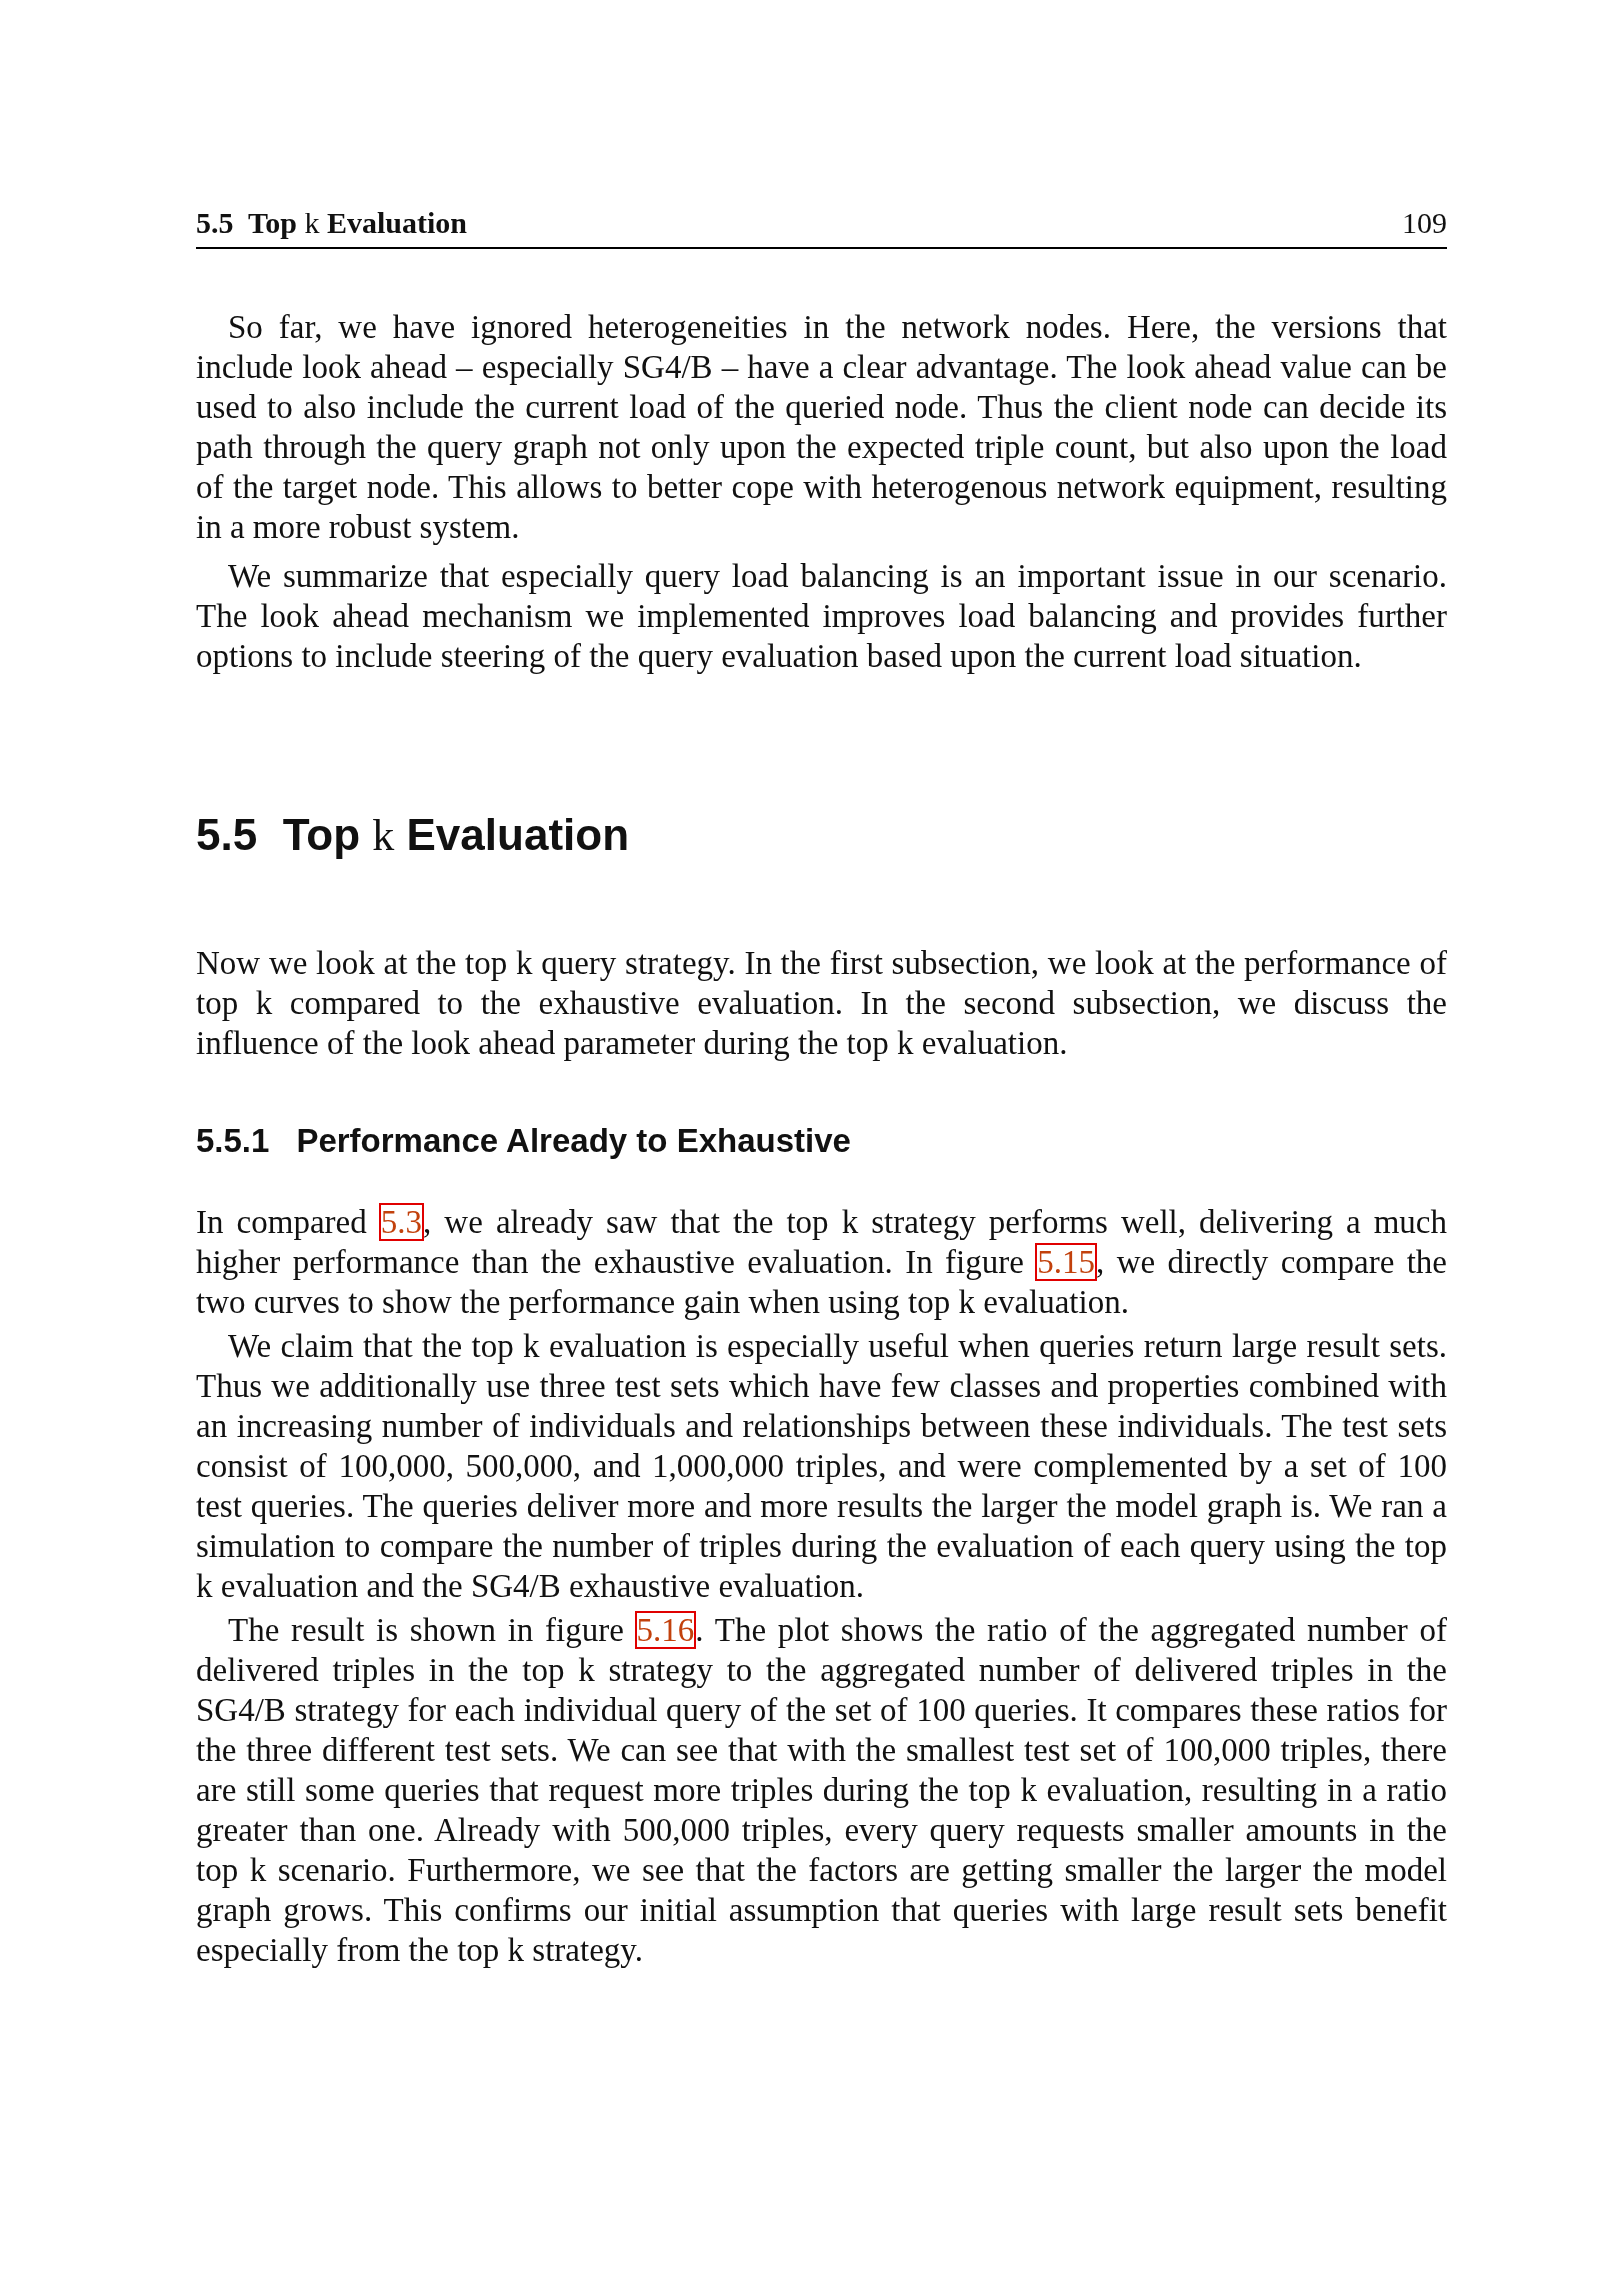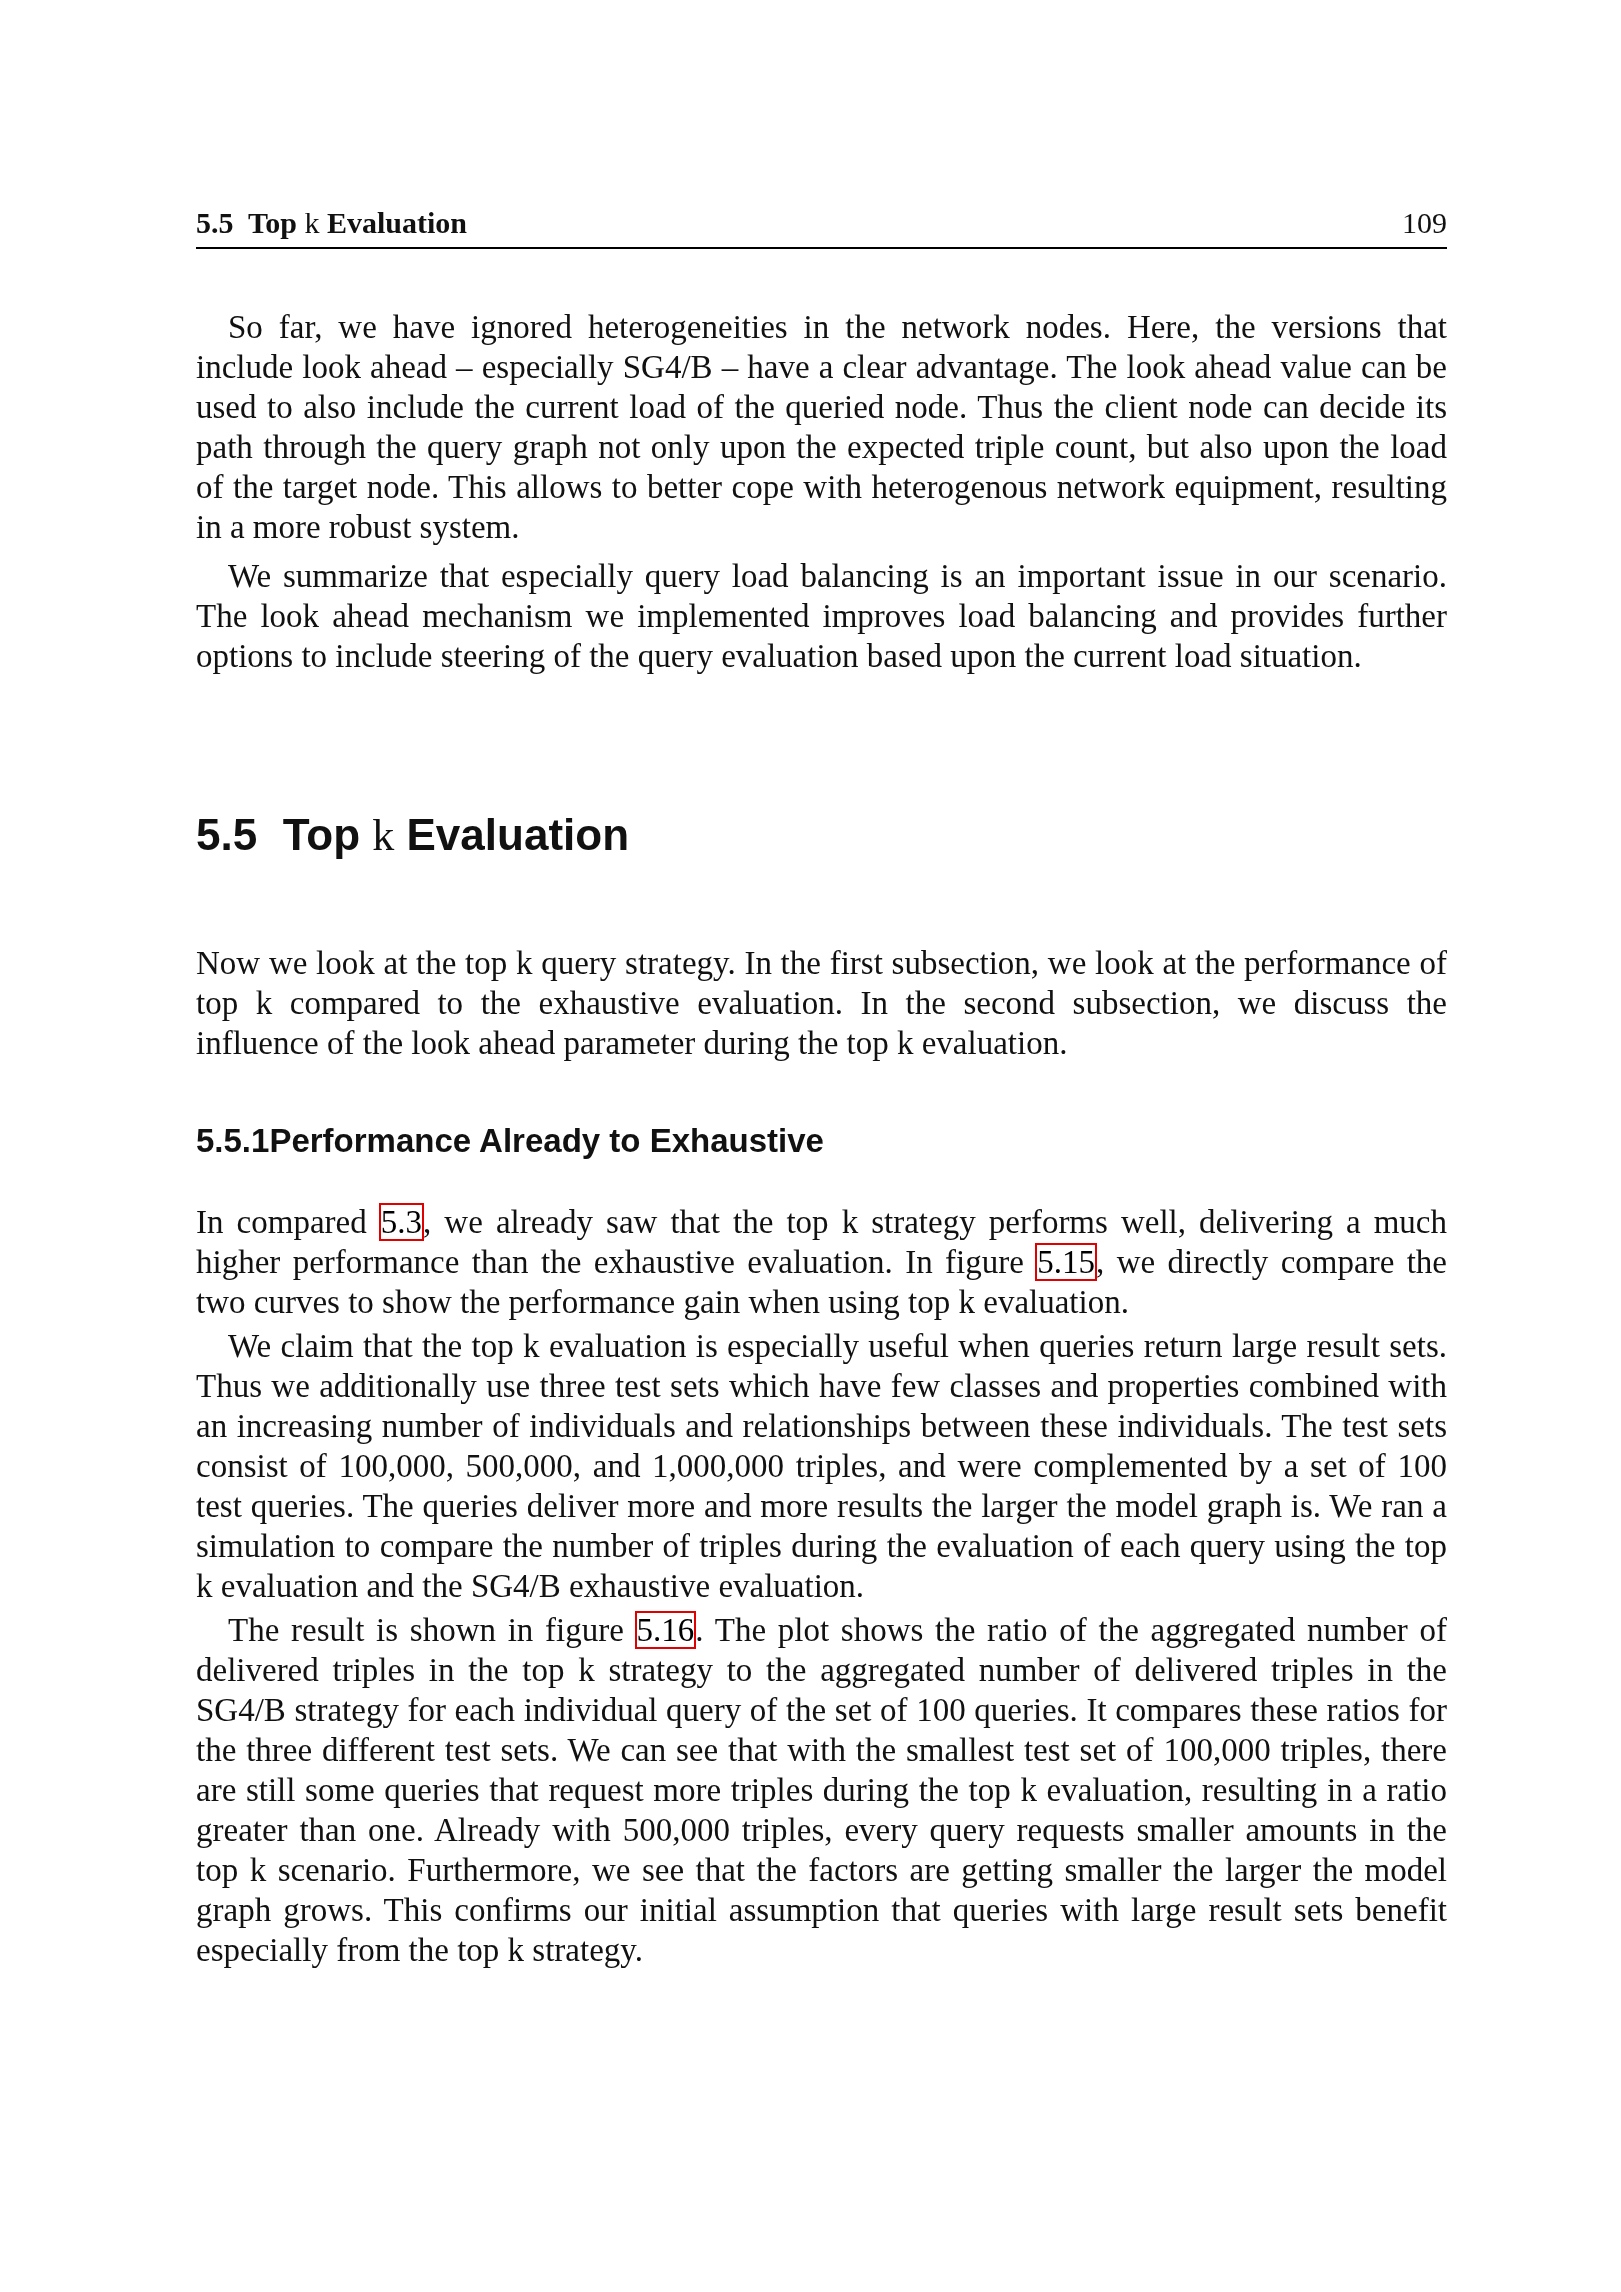--- a/index.html
+++ b/index.html
@@ -11,21 +11,21 @@
   .running-head .right { position:absolute; right:0; top:2px;text-align:center; }
   .kk { font-weight:normal; font-family:"Liberation Serif",serif; }
   .body-text { font-family:"Liberation Serif",serif; font-size:33px; line-height:40px; text-align:justify; }
   .para { margin:0; text-indent:32px; }
   .para.noindent { text-indent:0; }
   .block { position:absolute; left:0; width:1251px; }
   .h-section { position:absolute; left:0; font-family:"Liberation Sans",sans-serif; font-weight:bold; font-size:44px; }
   .h-section .kk, .h-sub .kk { font-family:"Liberation Serif",serif; font-weight:normal; }
   .h-sub { position:absolute; left:0; font-family:"Liberation Sans",sans-serif; font-weight:bold; font-size:33px; }
   .num { margin-right:25.5px; }
-  .ref { outline:2px solid #e00000; outline-offset:-1px; padding:0 1px; color:#000000; text-decoration:none; }
+  .ref { outline:2px solid #e00000; outline-offset:-1px; padding:0 1px; color:#c2410c; text-decoration:none; }
 </style>
 </head>
 <body>
 
 <div class="page">
 
   <div class="running-head">
     <span class="left"><span>5.5</span>&nbsp; <span>Top</span> <span class="kk">k</span> <span>Evaluation</span></span>
     <span class="right">109</span>
   </div>
@@ -37,21 +37,21 @@
 
   <div class="h-section" style="top:810px;">
     <span class="num">5.5</span><span>Top</span> <span class="kk">k</span> <span>Evaluation</span>
   </div>
 
   <div class="block body-text" style="top:907px;margin-top:36px;">
     <p class="para noindent">Now we look at the top k query strategy. In the first subsection, we look at the performance of top k compared to the exhaustive evaluation. In the second subsection, we discuss the influence of the look ahead parameter during the top k evaluation.</p>
   </div>
 
   <div class="h-sub" style="top:1122px;">
-    <span class="num" style="margin-right:0;">5.5.1</span><span>Performance Already to Exhaustive</span>
+    <span class="num" style="margin-right:27px;">5.5.1</span><span>Performance Already to Exhaustive</span>
   </div>
 
   <div class="block body-text" style="top:1202px;">
     <p class="para noindent"><span>In compared </span><a class="ref">5.3</a><span>, we already saw that the top k strategy performs well, delivering a much higher performance than the exhaustive evaluation. In figure </span><a class="ref">5.15</a><span>, we directly compare the two curves to show the performance gain when using top k evaluation.</span></p>
     <p class="para" style="margin-top:3.9px;">We claim that the top k evaluation is especially useful when queries return large result sets. Thus we additionally use three test sets which have few classes and properties combined with an increasing number of individuals and relationships between these individuals. The test sets consist of 100,000, 500,000, and 1,000,000 triples, and were complemented by a set of 100 test queries. The queries deliver more and more results the larger the model graph is. We ran a simulation to compare the number of triples during the evaluation of each query using the top k evaluation and the SG4/B exhaustive evaluation.</p>
     <p class="para" style="margin-top:3.9px;"><span>The result is shown in figure </span><a class="ref">5.16</a><span>. The plot shows the ratio of the aggregated number of delivered triples in the top k strategy to the aggregated number of delivered triples in the SG4/B strategy for each individual query of the set of 100 queries. It compares these ratios for the three different test sets. We can see that with the smallest test set of 100,000 triples, there are still some queries that request more triples during the top k evaluation, resulting in a ratio greater than one. Already with 500,000 triples, every query requests smaller amounts in the top k scenario. Furthermore, we see that the factors are getting smaller the larger the model graph grows. This confirms our initial assumption that queries with large result sets benefit especially from the top k strategy.</span></p>
   </div>
 
 </div>
 

